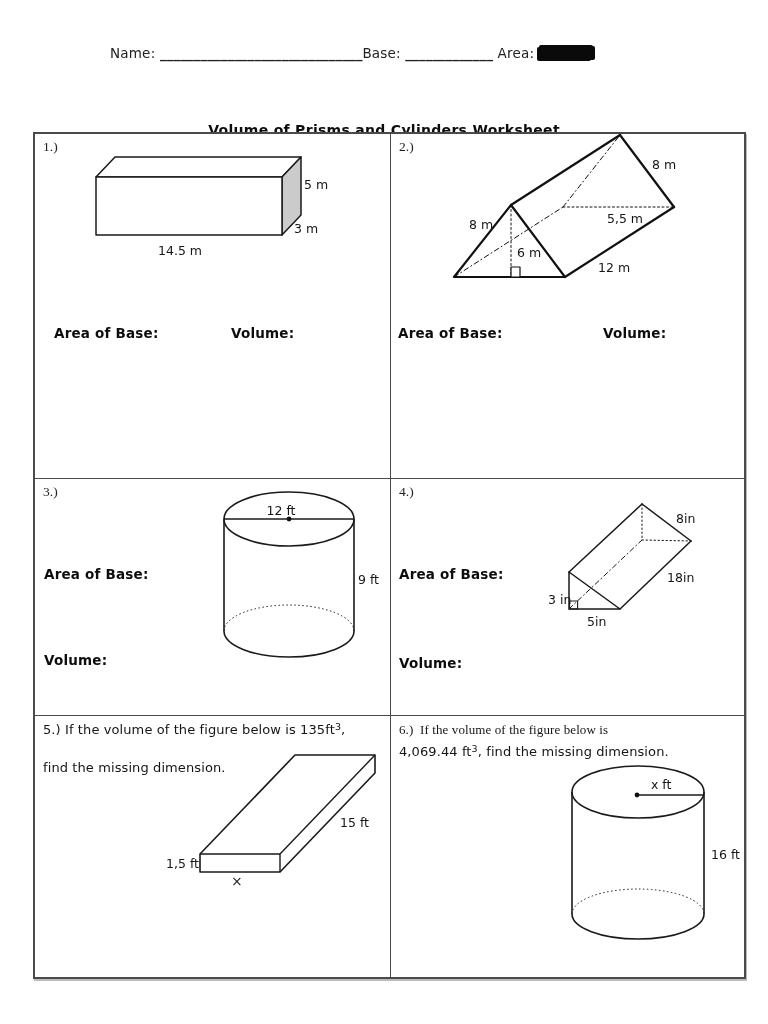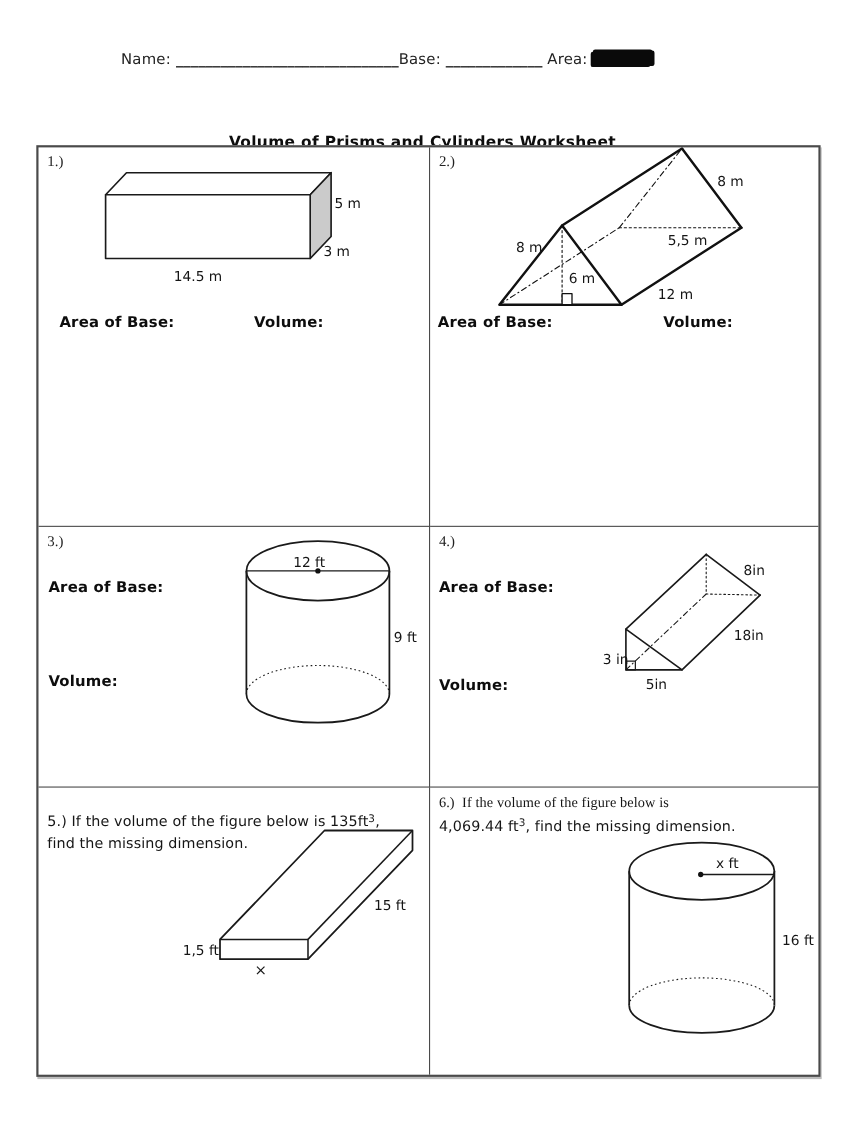--- a/index.html
+++ b/index.html
@@ -29,21 +29,21 @@
   }
   .cell { position:relative; box-sizing:border-box; }
   .col1 { border-right:1.6px solid #4a4a4a; }
   .row12 { border-bottom:1.6px solid #4a4a4a; }
   .pnum {
     position:absolute; left:8px; top:5px; font-family:"Liberation Serif", serif;
     font-size:13.5px; color:#222;
   }
   .blabel {
     position:absolute; font-weight:bold; font-size:13.5px; color:#0d0d0d;
-    letter-spacing:0.2px; white-space:pre;
+    letter-spacing:0.2px; white-space:pre;margin-top:40px;
   }
   .ptext {
     position:absolute; font-size:13px; color:#151515; white-space:pre; letter-spacing:0.1px;
   }
   .ptext sup, .supx {
     font-size:9.5px; position:relative; top:-4.5px;
   }
   svg.fig { position:absolute; left:0; top:0; }
   svg text { font-family:"DejaVu Sans", sans-serif; font-size:12.5px; fill:#151515; }
 </style>
@@ -133,21 +133,21 @@
         <text x="285" y="44">8in</text>
         <text x="276" y="103">18in</text>
         <text x="157" y="125">3 in</text>
         <text x="196" y="147">5in</text>
       </svg>
       <span class="blabel" style="left:8px; top:47px;">Area of Base:</span>
       <span class="blabel" style="left:8px; top:136px;">Volume:</span>
     </div>
 
     <div class="cell col1">
-      <div class="ptext" style="left:8px; top:24px;"><span>5.) If the volume of the figure below is 135ft</span><span class="supx">3</span><span>,</span></div>
+      <div class="ptext" style="left:8px; top:6px;"><span>5.) If the volume of the figure below is 135ft</span><span class="supx">3</span><span>,</span></div>
       <div class="ptext" style="left:8px; top:28px;margin-top:16px;">find the missing dimension.</div>
       <svg class="fig" width="354" height="259" viewBox="0 0 354 259">
         <g stroke="#1a1a1a" stroke-linejoin="round" fill="none">
           <polygon points="165,138 260,39 340,39 340,57 245,156 165,156" fill="#ffffff" stroke-width="1.6"></polygon>
           <polyline points="165,138 245,138 245,156" stroke-width="1.4"></polyline>
           <line x1="245" y1="138" x2="340" y2="39" stroke-width="1.4"></line>
         </g>
         <text x="164" y="152" text-anchor="end">1,5 ft</text>
         <text x="305" y="111">15 ft</text>
         <text x="202" y="170" text-anchor="middle" style="font-size:13.5px">×</text>

